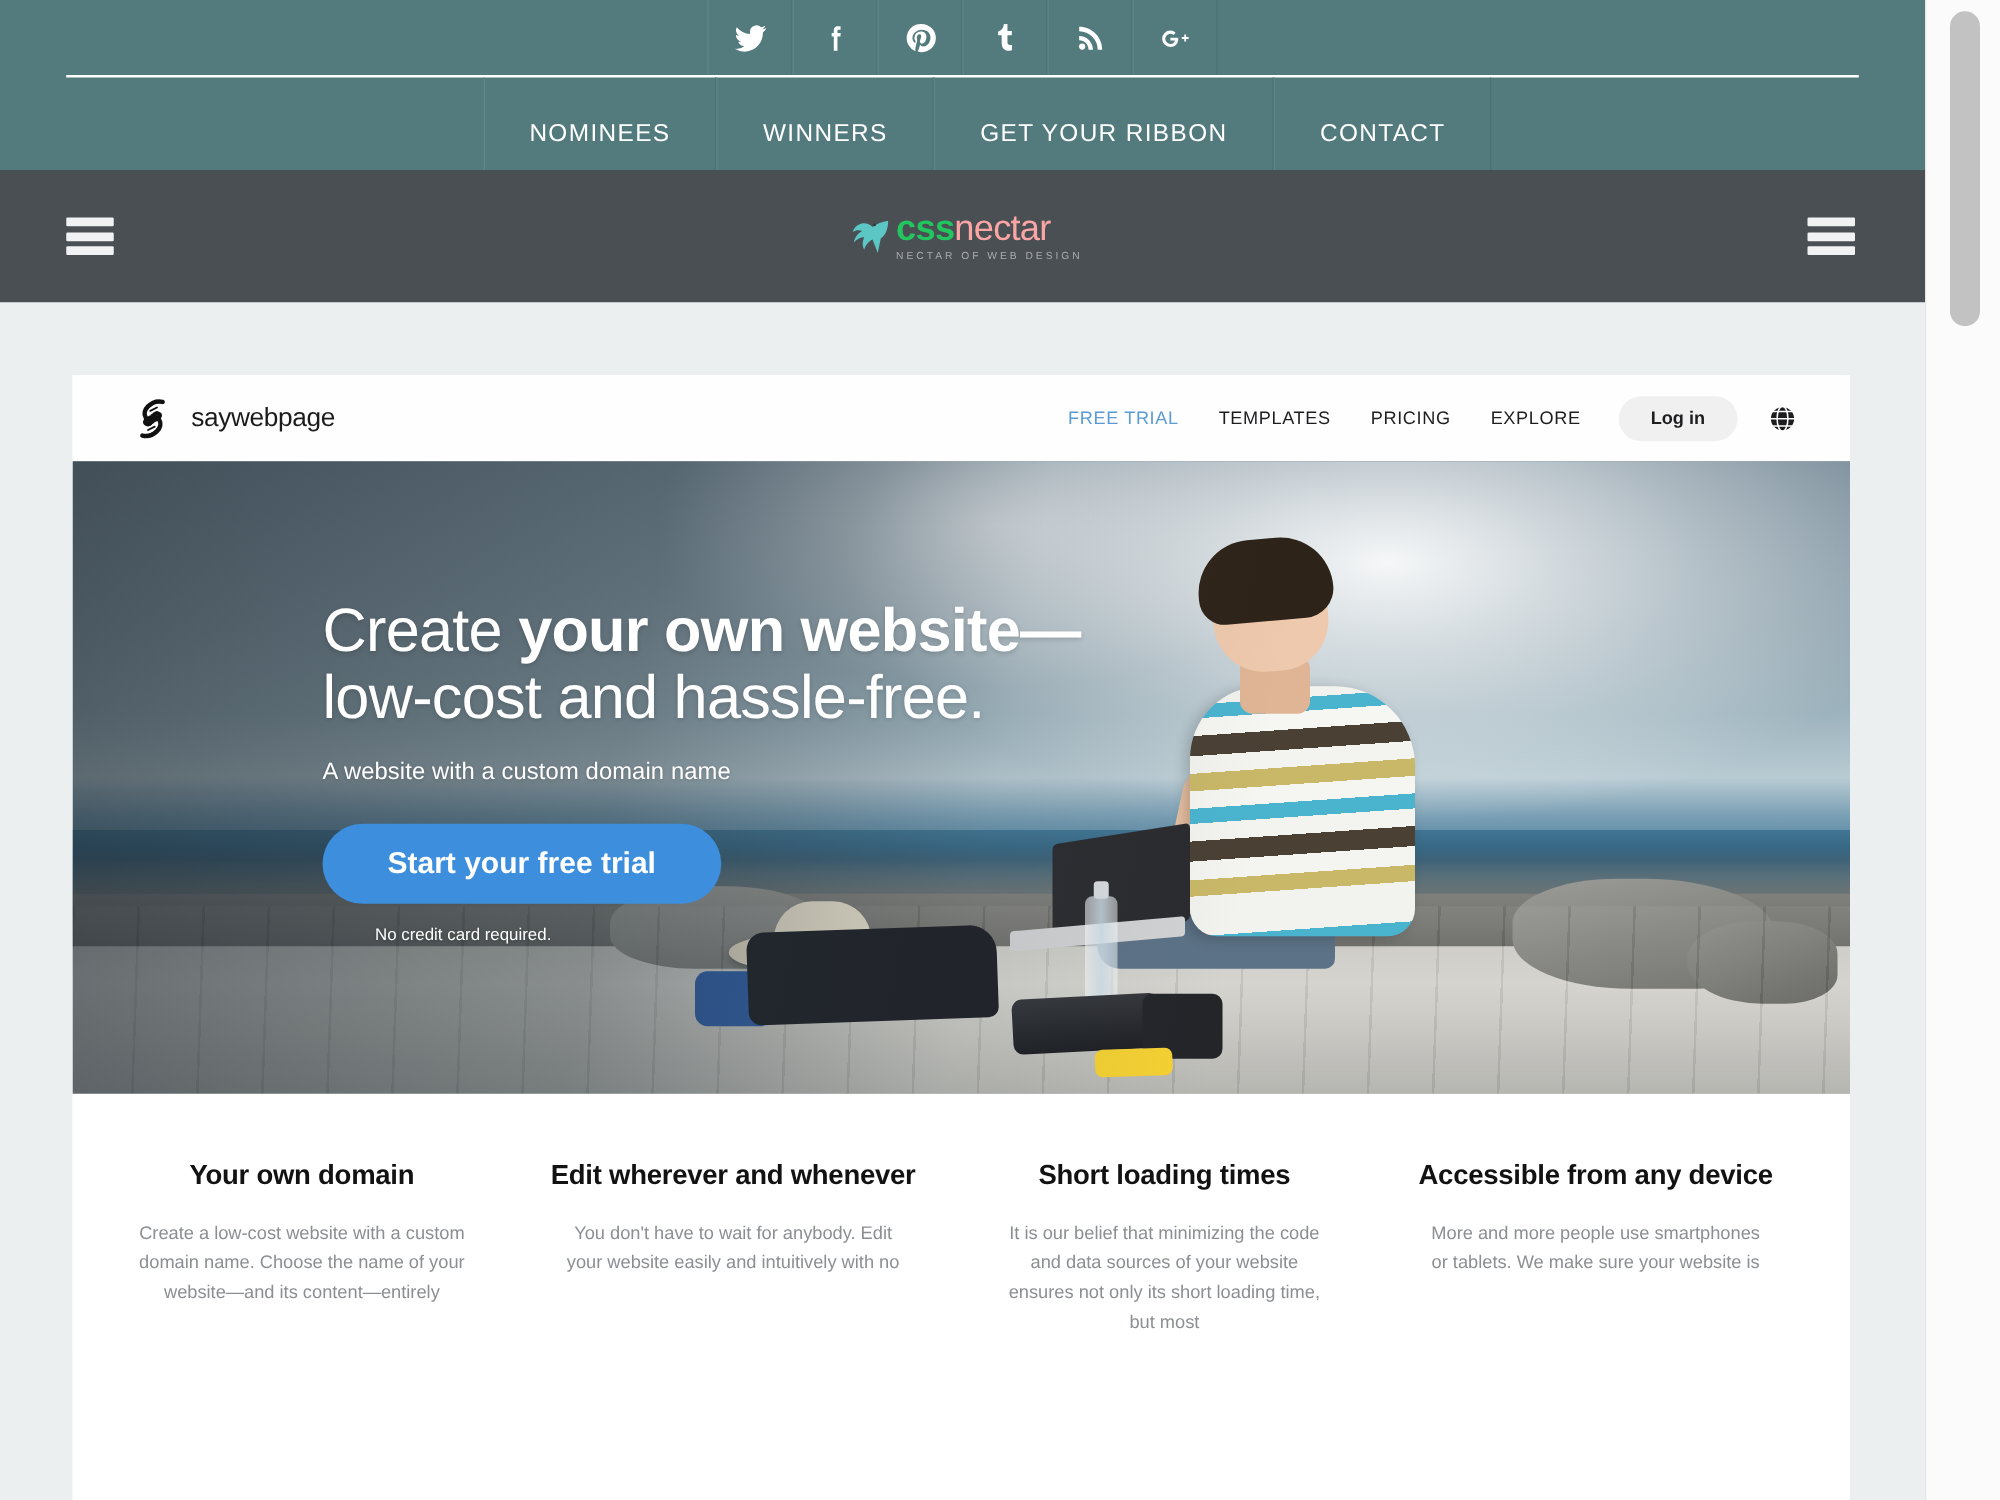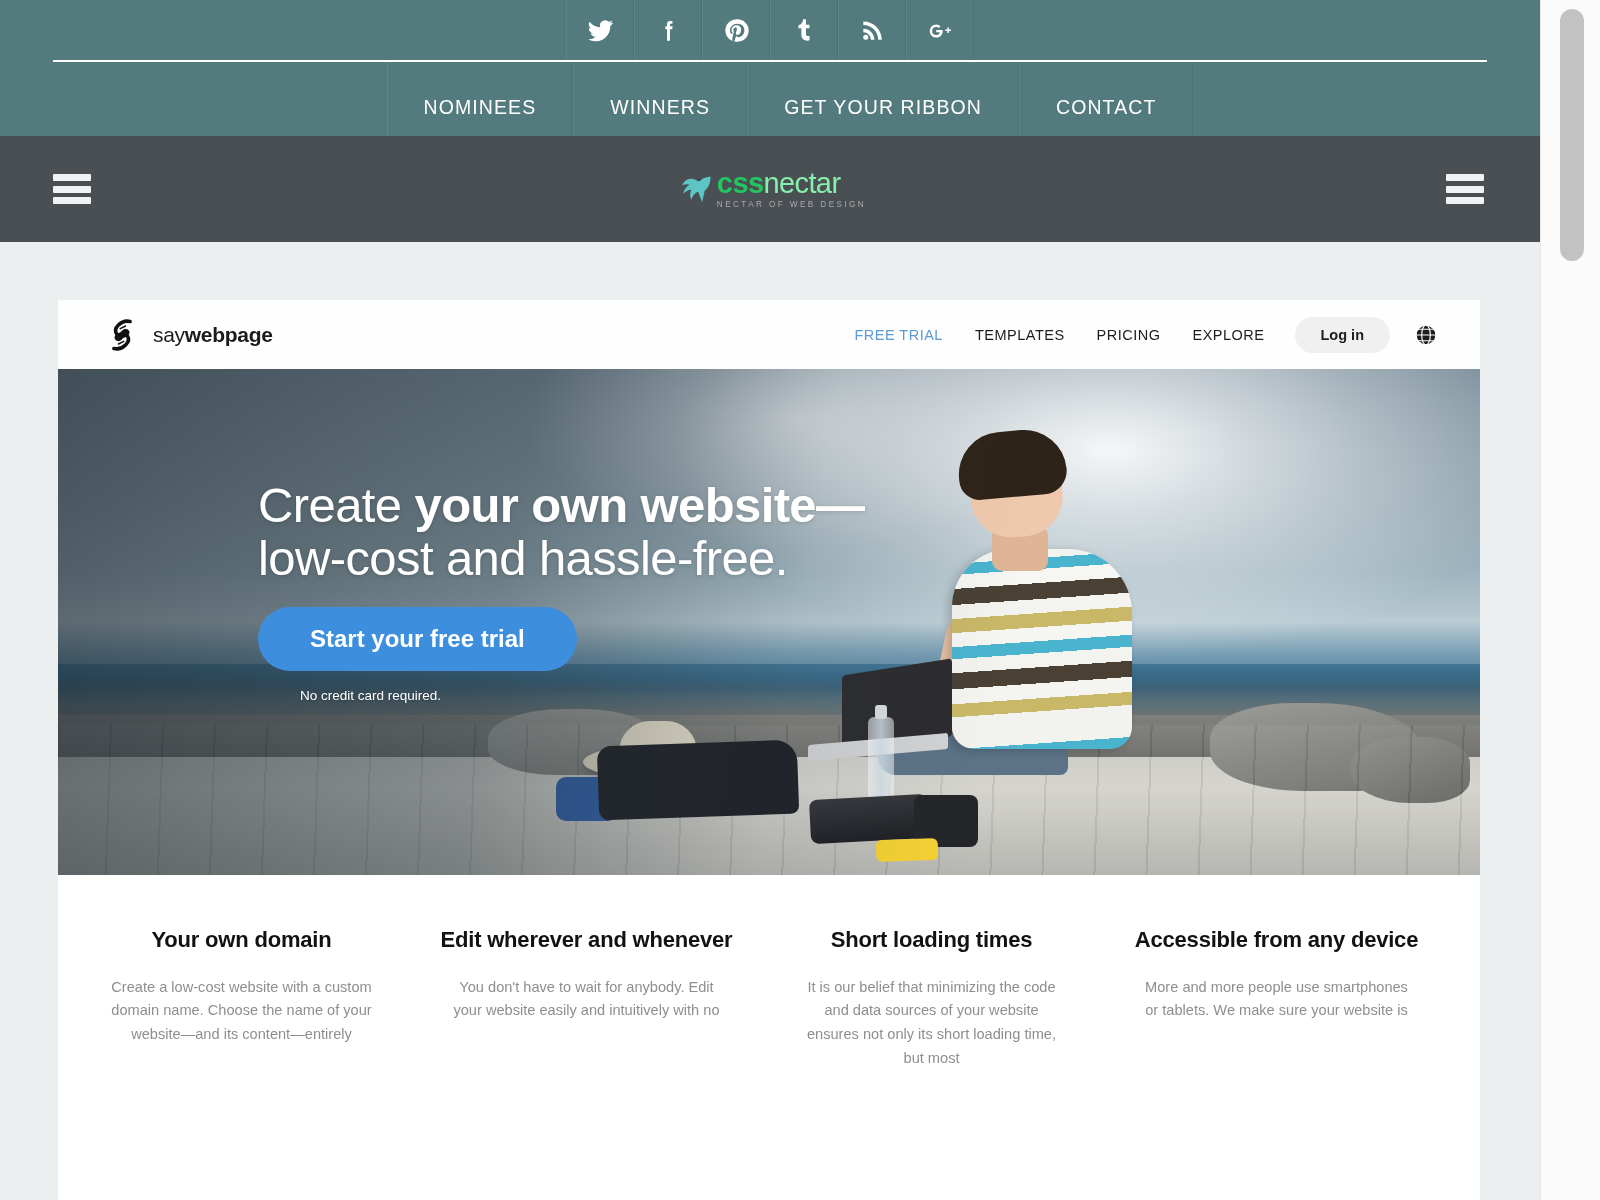--- a/index.html
+++ b/index.html
@@ -104,21 +104,21 @@
     transform: translateX(-50%);
     display: flex;
     align-items: center;
     gap: 3px;
     cursor: pointer;
   }
   .brand-bird { width: 40px; height: 40px; display:block; }
   .brand-text { line-height: 1; }
   .brand-word { font-size: 29px; letter-spacing: -0.6px; }
   .brand-word b { color: #22c55e; font-weight: 700; }
-  .brand-word i { color: #86efac; font-style: normal; font-weight: 300; }
+  .brand-word i { color: #fca5a5; font-style: normal; font-weight: 300; }
   .brand-tag {
     font-size: 8.2px; color: #a9acae; letter-spacing: 2.4px;
     text-align: right; margin-top: 3px;
   }
 
   
   .canvas {
     position: absolute;
     left: 0; top: 242px;
     width: 1540px; bottom: 0;
@@ -141,21 +141,21 @@
     background: #fefefe;
     display: flex;
     align-items: center;
     padding: 0 0 0 46px;
     position: relative;
   }
   .sw-logo { display: flex; align-items: center; gap: 13px; cursor: pointer; }
   .sw-mark { width: 36px; height: 36px; display: block; }
   .sw-name { font-size: 21px; color: #1b1b1b; letter-spacing: -0.3px; }
   .sw-name .light { font-weight: 400; }
-  .sw-name .bold { font-weight: 700; }
+  .sw-name .bold { font-weight: 400; }
 
   .site-nav {
     position: absolute;
     right: 38px; top: 0; height: 69px;
     display: flex; align-items: center; gap: 0;
   }
   .site-nav a {
     font-size: 14.5px;
     font-weight: 400;
     letter-spacing: 0.5px;
@@ -586,20 +586,21 @@
         <div class="hero-cam"></div>
         <div class="hero-yellow"></div>
 
         <div class="hero-dark"></div>
 
         <div class="hero-copy">
           <h1 class="hero-h1">
             <span>Create </span><b>your own website—</b><br>
             <span>low-cost and hassle-free.</span>
           </h1>
+          <p class="hero-sub">A website with a custom domain name</p>
           <button class="cta">Start your free trial</button>
           <div class="cta-note">No credit card required.</div>
         </div>
       </div>
 
       <div class="features">
         <div class="feature">
           <h3>Your own domain</h3>
           <p>Create a low-cost website with a custom domain name. Choose the name of your website—and its content—entirely</p>
         </div>

